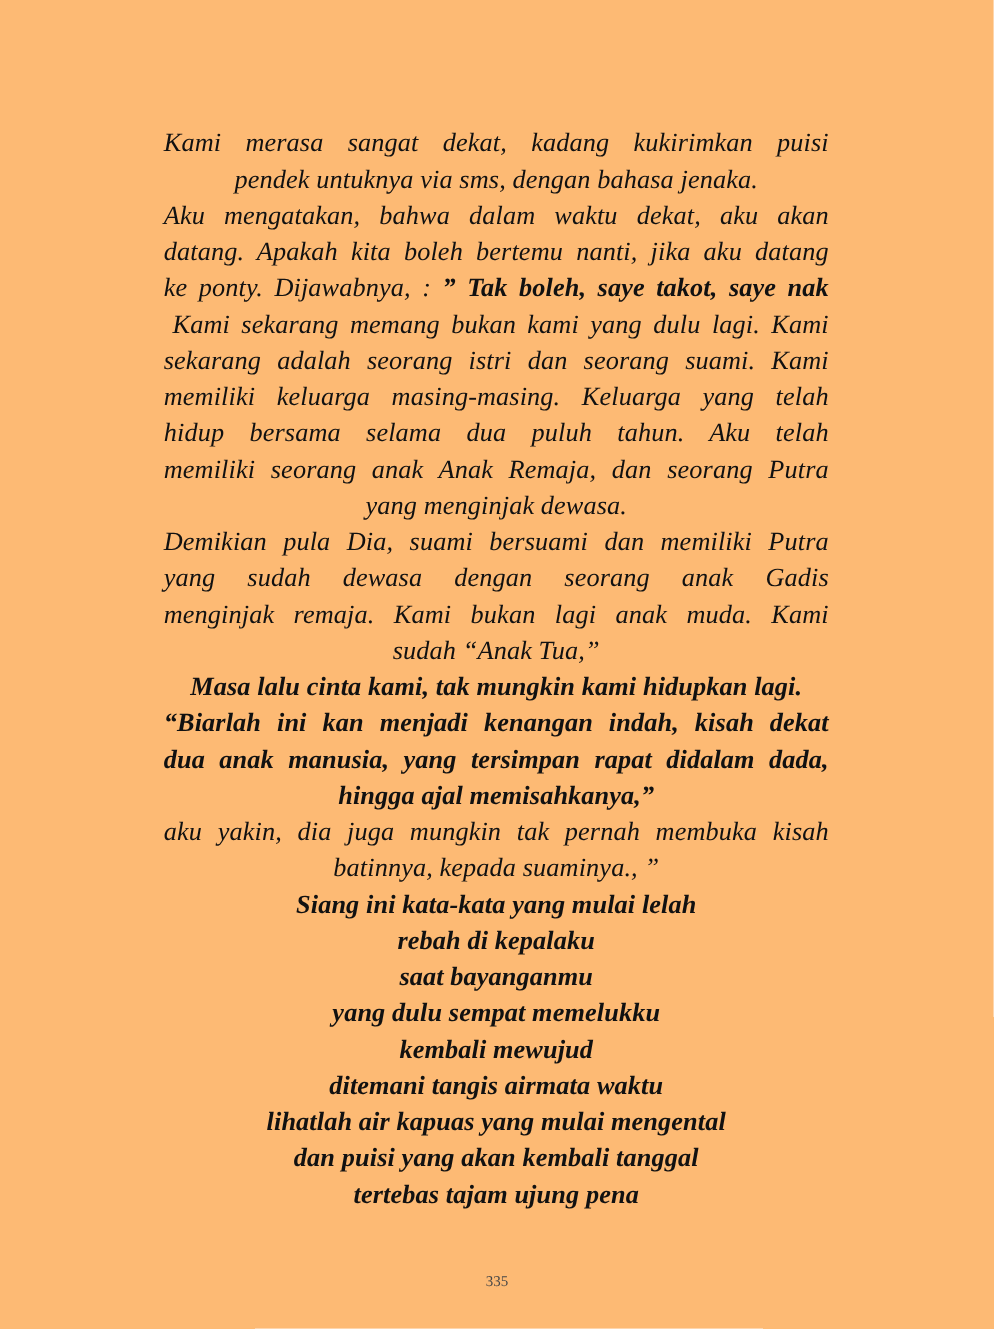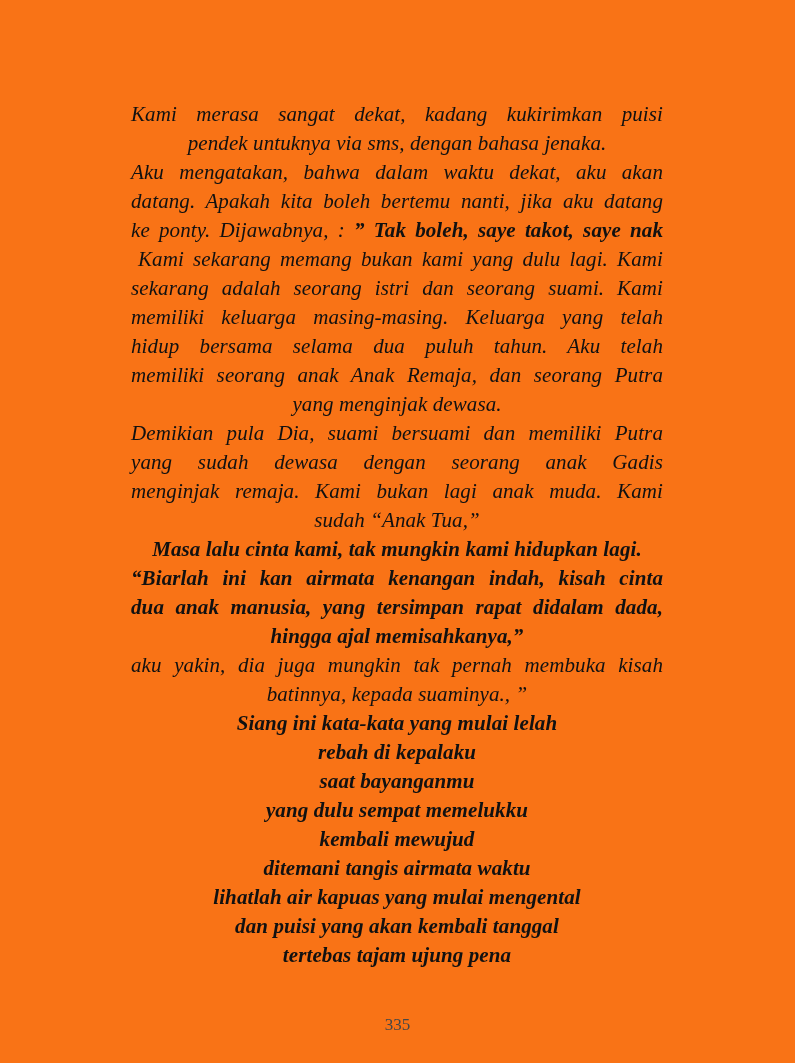--- a/index.html
+++ b/index.html
@@ -4,21 +4,21 @@
 <style>
   html, body {
     margin: 0;
     padding: 0;
     background: #ffffff;
   }
   .page {
     position: relative;
     width: 795px;
     height: 1063px;
-    background: #f97316;
+    background: #fdba74;
     overflow: hidden;
     font-family: "Liberation Serif", "DejaVu Serif", serif;
   }
   .textblock {
     position: absolute;
     left: 131px;
     top: 100px;
     width: 532px;
   }
   .line {
@@ -44,21 +44,21 @@
   }
   .seg { }
   .ind { padding-left: 7px; box-sizing: border-box; }
   .footer {
     position: absolute;
     top: 1014px;
     left: 0;
     width: 100%;
     text-align: center;
     font-style: normal;
-    font-size: 17px;
+    font-size: 12px;
     line-height: 22px;
     color: #474747;
   }
 </style>
 </head>
 <body>
 
 <div class="page">
   <div class="textblock">
 
@@ -76,21 +76,21 @@
     <div class="line j">memiliki seorang anak Anak Remaja, dan seorang Putra</div>
     <div class="line l">yang menginjak dewasa.</div>
 
     <div class="line j">Demikian pula Dia, suami bersuami dan memiliki Putra</div>
     <div class="line j">yang sudah dewasa dengan seorang anak Gadis</div>
     <div class="line j">menginjak remaja. Kami bukan lagi anak muda. Kami</div>
     <div class="line l">sudah “Anak Tua,”</div>
 
     <div class="line l b">Masa lalu cinta kami, tak mungkin kami hidupkan lagi.</div>
 
-    <div class="line j b">“Biarlah ini kan airmata kenangan indah, kisah cinta</div>
+    <div class="line j b">“Biarlah ini kan menjadi kenangan indah, kisah dekat</div>
     <div class="line j b">dua anak manusia, yang tersimpan rapat didalam dada,</div>
     <div class="line l b">hingga  ajal memisahkanya,”</div>
 
     <div class="line j">aku yakin, dia juga mungkin tak pernah membuka kisah</div>
     <div class="line l">batinnya, kepada suaminya., ”</div>
 
     <div class="line l b">Siang ini kata-kata yang mulai lelah</div>
     <div class="line l b">rebah di kepalaku</div>
     <div class="line l b">saat bayanganmu</div>
     <div class="line l b">yang dulu sempat memelukku</div>

